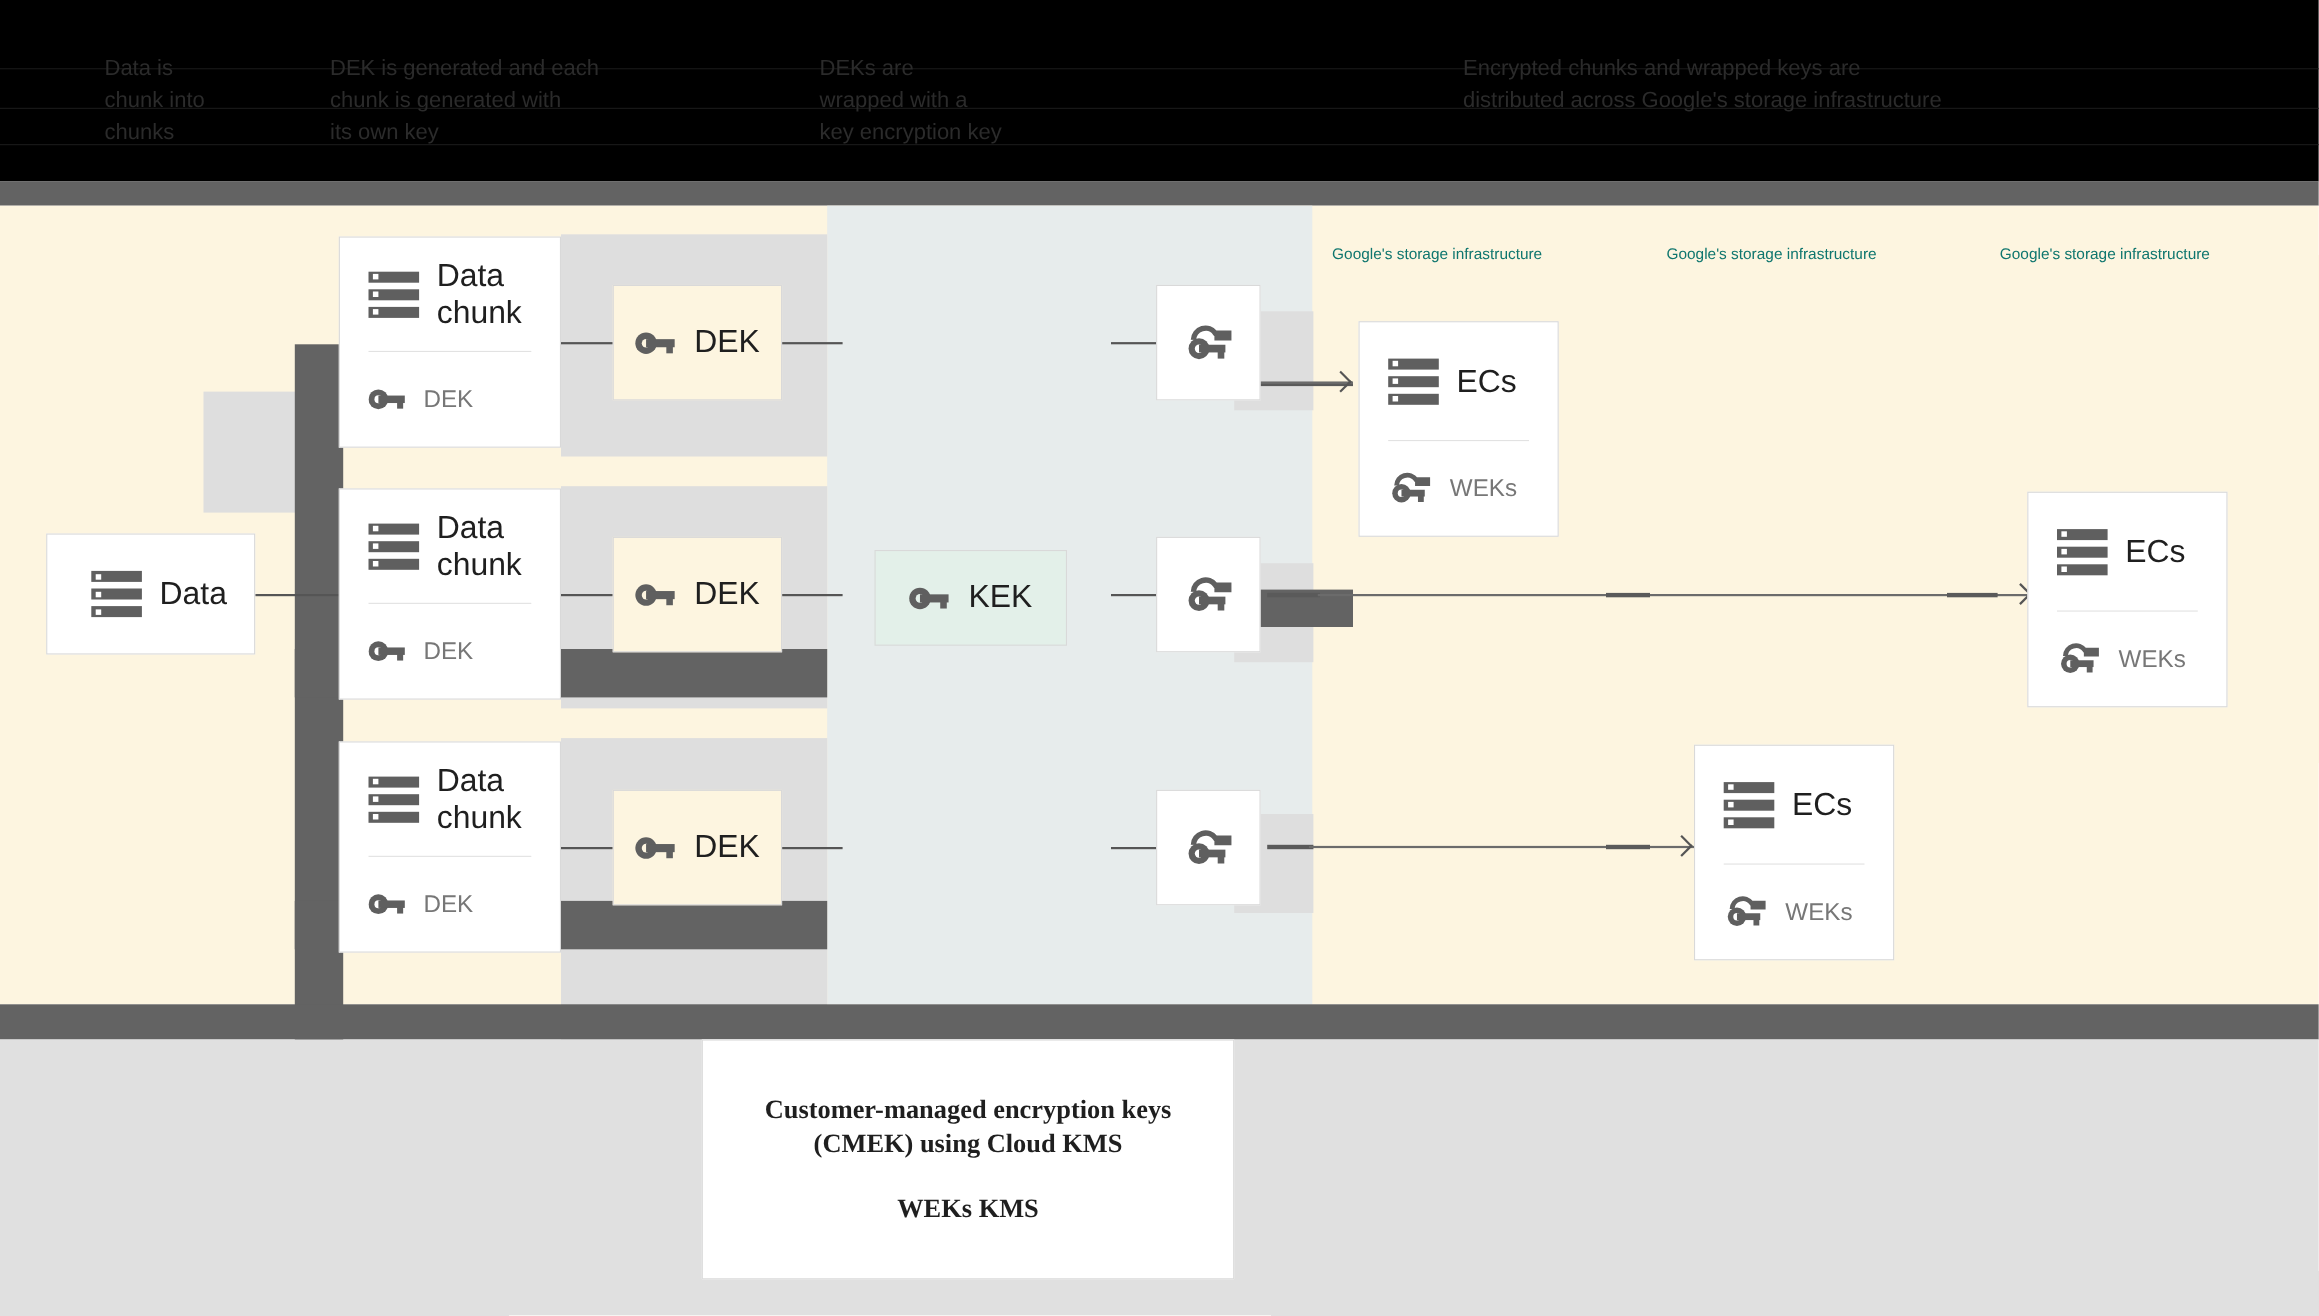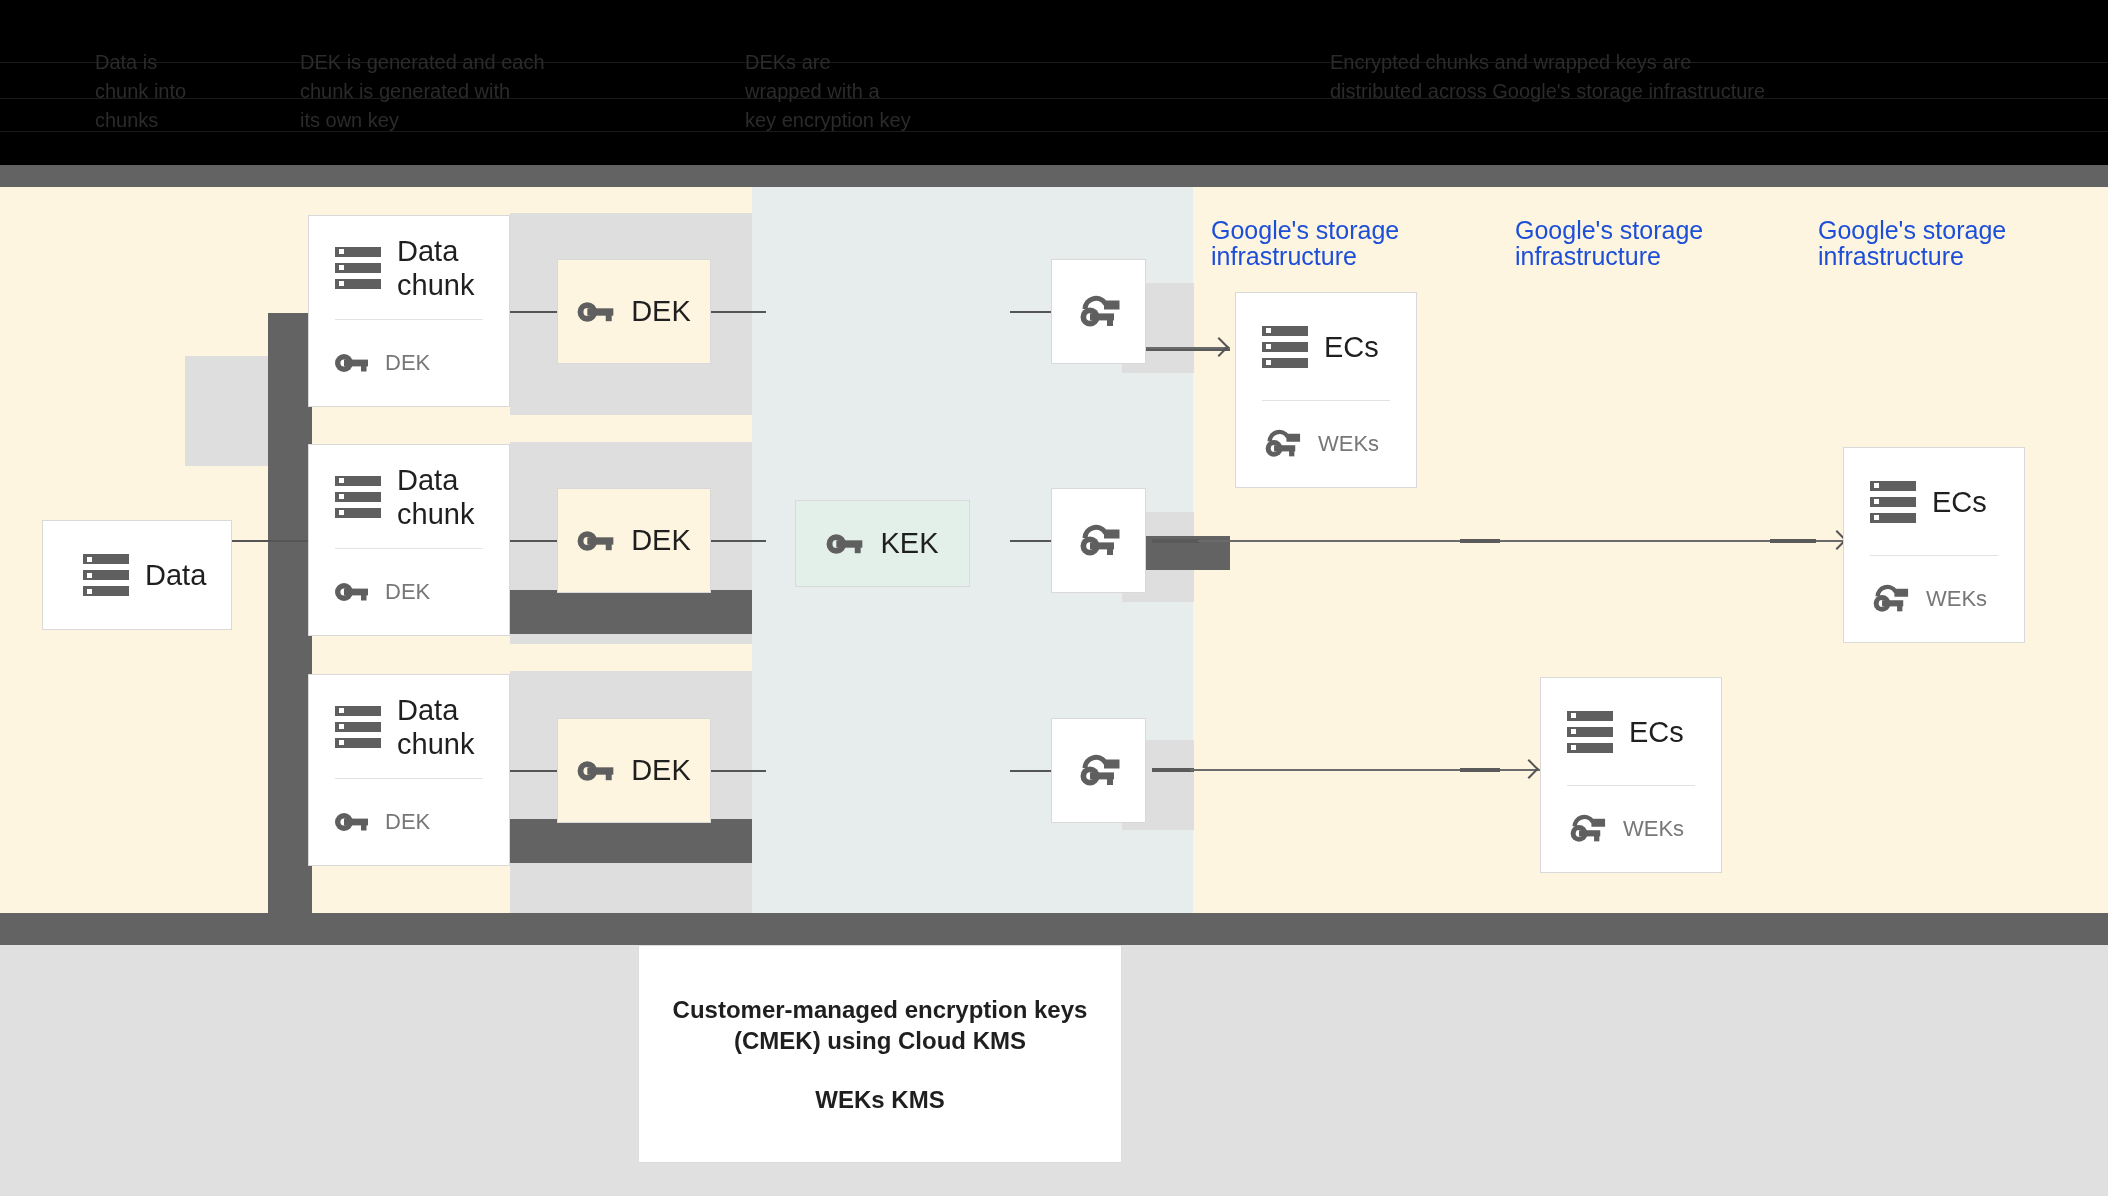--- a/index.html
+++ b/index.html
@@ -121,41 +121,42 @@
   .svr i:last-child { margin-bottom: 0; }
   .svr i::before {
     content: ""; position: absolute; left: 4px; top: 2.5px;
     width: 5px; height: 5px; background: #ffffff;
   }
   .keyico { flex: 0 0 auto; display: block; }
 
   
   .infra-label {
     position: absolute;
-    font-size: 25px; line-height: 26px; color: #1d4ed8;
+    font-size: 14px; line-height: 26px; color: #0f766e;
     width: 230px;
   }
 
   
   .bottom-strip {
     position: absolute; left: 0; top: 913px;
     width: 2108px; height: 32px; background: #636363;
   }
   .bottom-area {
     position: absolute; left: 0; top: 945px;
     width: 2108px; height: 251px; background: #e0e0e0;
   }
   .caption-card {
     position: absolute; left: 638px; top: 945px;
     width: 484px; height: 218px;
     background: #ffffff;
     border: 1px solid #dcdcdc;
     display: flex; flex-direction: column;
     align-items: center; justify-content: center;
     padding: 0 24px;
+    font-family: Liberation Serif, serif;
   }
   .cap-strong { font-size: 24px; font-weight: bold; color: #1f1f1f; text-align: center; line-height: 31px; }
   .cap-gap { height: 28px; }
   .cap-norm { font-size: 24px; color: #1f1f1f; text-align: center; line-height: 31px; }
   .cap-norm b { font-weight: bold; }
 </style>
 </head>
 <body>
 
 <div id="root">
@@ -229,21 +230,21 @@
     <div class="line thick" style="left:1770px; top:352px; width:46px;"></div>
 
     <div class="line thick" style="left:1152px; top:581px; width:42px;"></div>
     <div class="line thin" style="left:1190px; top:582px; width:350px;"></div>
     <div class="line thick" style="left:1460px; top:581px; width:40px;"></div>
 
     <div class="arrowhead open" style="left:1212px; top:153px;"></div>
     <div class="arrowhead open" style="left:1830px; top:346px;"></div>
     <div class="arrowhead open" style="left:1522px; top:575px;"></div>
 
-    <div class="chip white" style="left:42px; top:298px; width:190px; height:110px; justify-content:flex-start; padding-left:40px;margin-top:35px;">
+    <div class="chip white" style="left:42px; top:298px; width:190px; height:110px; justify-content:flex-start; padding-left:40px;">
       <span class="svr">
           <i></i>
           <i></i>
           <i></i>
         </span>
       <span class="chip-label">Data</span>
     </div>
 
     <div class="card" style="left:308px; top:28px; width:202px; height:192px;">
       <div class="card-row top">

